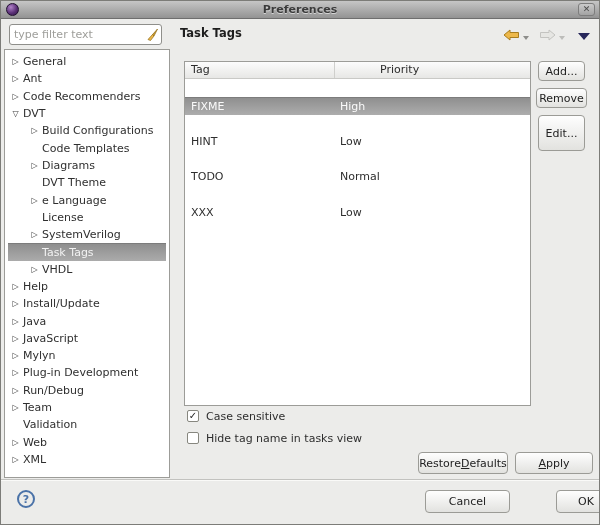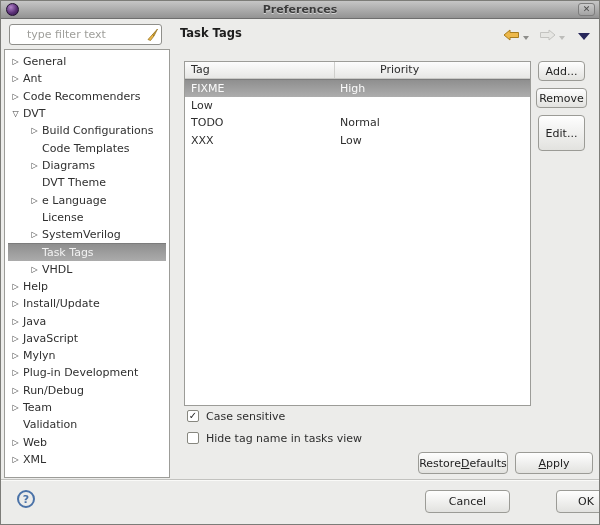--- a/index.html
+++ b/index.html
@@ -17,21 +17,21 @@
     border:1px solid #20102f;}
   .win-title{position:absolute;left:0;right:0;top:2px;text-align:center;font-weight:bold;
     color:#3b3b3b;text-shadow:0 1px 0 rgba(255,255,255,.55);font-size:11px;}
   .closebtn{position:absolute;right:4px;top:2px;width:17px;height:13px;border:1px solid #7d7d7d;
     border-radius:3px;background:linear-gradient(#cacaca,#a3a3a3);color:#4c4c4c;
     display:flex;align-items:center;justify-content:center;font-size:9px;line-height:1;cursor:default;}
   
   .filter-wrap{position:absolute;left:8px;top:23px;width:153px;height:21px;background:#fff;
     border:1px solid #8f8f8b;border-radius:3px;display:flex;align-items:center;}
   .filter-wrap input{flex:1;min-width:0;border:none;outline:none;background:transparent;
-    font:11px "DejaVu Sans","Liberation Sans",sans-serif;color:#444;padding:0 17px;}
+    font:11px "DejaVu Sans","Liberation Sans",sans-serif;color:#444;padding:0 4px;}
   .filter-wrap input::placeholder{color:#9e9e9a;}
   .brush{width:18px;height:16px;display:flex;align-items:center;justify-content:center;}
   
   .tree-panel{position:absolute;left:3px;top:48px;width:166px;height:429px;background:#fff;
     border:1px solid #9c9c98;padding-top:3px;overflow:hidden;}
   .tree-item{height:17.3px;display:flex;align-items:center;color:#2f2f2f;margin:0 3px;cursor:default;}
   .tree-item .expander{width:15px;text-align:center;font-size:8px;color:#3d3d3d;flex:0 0 15px;}
   .tree-item.lvl1{padding-left:19px;}
   .tree-item.selected{background:linear-gradient(var(--selection-gray,#8f8f8f),#ababab);
     border-top:1px solid #7c7c7c;color:#f2f2f2;}
@@ -46,21 +46,21 @@
   .menu-tri{width:0;height:0;border-left:6px solid transparent;border-right:6px solid transparent;
     border-top:7px solid var(--menu-triangle,#26265a);margin-left:10px;}
   
   .table{position:absolute;left:183px;top:60px;width:347px;height:345px;background:#fff;
     border:1px solid #9c9c98;overflow:hidden;}
   .thead{display:flex;height:17px;background:linear-gradient(#fcfcfc,#e7e7e5);
     border-bottom:1px solid #c9c9c6;}
   .th{padding:1px 0 0 6px;color:#2c2c2c;cursor:default;}
   .th.tag{width:149px;flex:0 0 149px;}
   .th.pri{flex:1;border-left:1px solid #cfcfcc;padding-left:45px;}
-  .trow{display:flex;height:17.5px;align-items:center;cursor:default;}
+  .trow{display:flex;height:17.5px;align-items:center;cursor:default;margin-top:18px;}
   .trow .cell{padding-left:6px;}
   .trow .tagcell{width:149px;flex:0 0 149px;}
   .trow.selected{background:linear-gradient(var(--selection-gray,#8f8f8f),#adadad);
     border-top:1px solid #7c7c7c;color:#fafafa;}
   
   .btn{position:absolute;display:flex;align-items:center;justify-content:center;
     background:linear-gradient(#fefefe,#e2e2df);border:1px solid #9b9b96;border-radius:4px;
     font:11px "DejaVu Sans","Liberation Sans",sans-serif;color:#222;cursor:default;}
   .btn-add{left:537px;top:60px;width:47px;height:20px;}
   .btn-remove{left:535px;top:87px;width:51px;height:20px;}
@@ -226,20 +226,21 @@
     <div class="thead">
       <span class="th tag">Tag</span>
       <span class="th pri">Priority</span>
     </div>
     <div>
         <div class="trow selected">
           <span class="cell tagcell">FIXME</span>
           <span class="cell">High</span>
         </div>
         <div class="trow">
+          <span class="cell tagcell">HINT</span>
           <span class="cell">Low</span>
         </div>
         <div class="trow">
           <span class="cell tagcell">TODO</span>
           <span class="cell">Normal</span>
         </div>
         <div class="trow">
           <span class="cell tagcell">XXX</span>
           <span class="cell">Low</span>
         </div>

